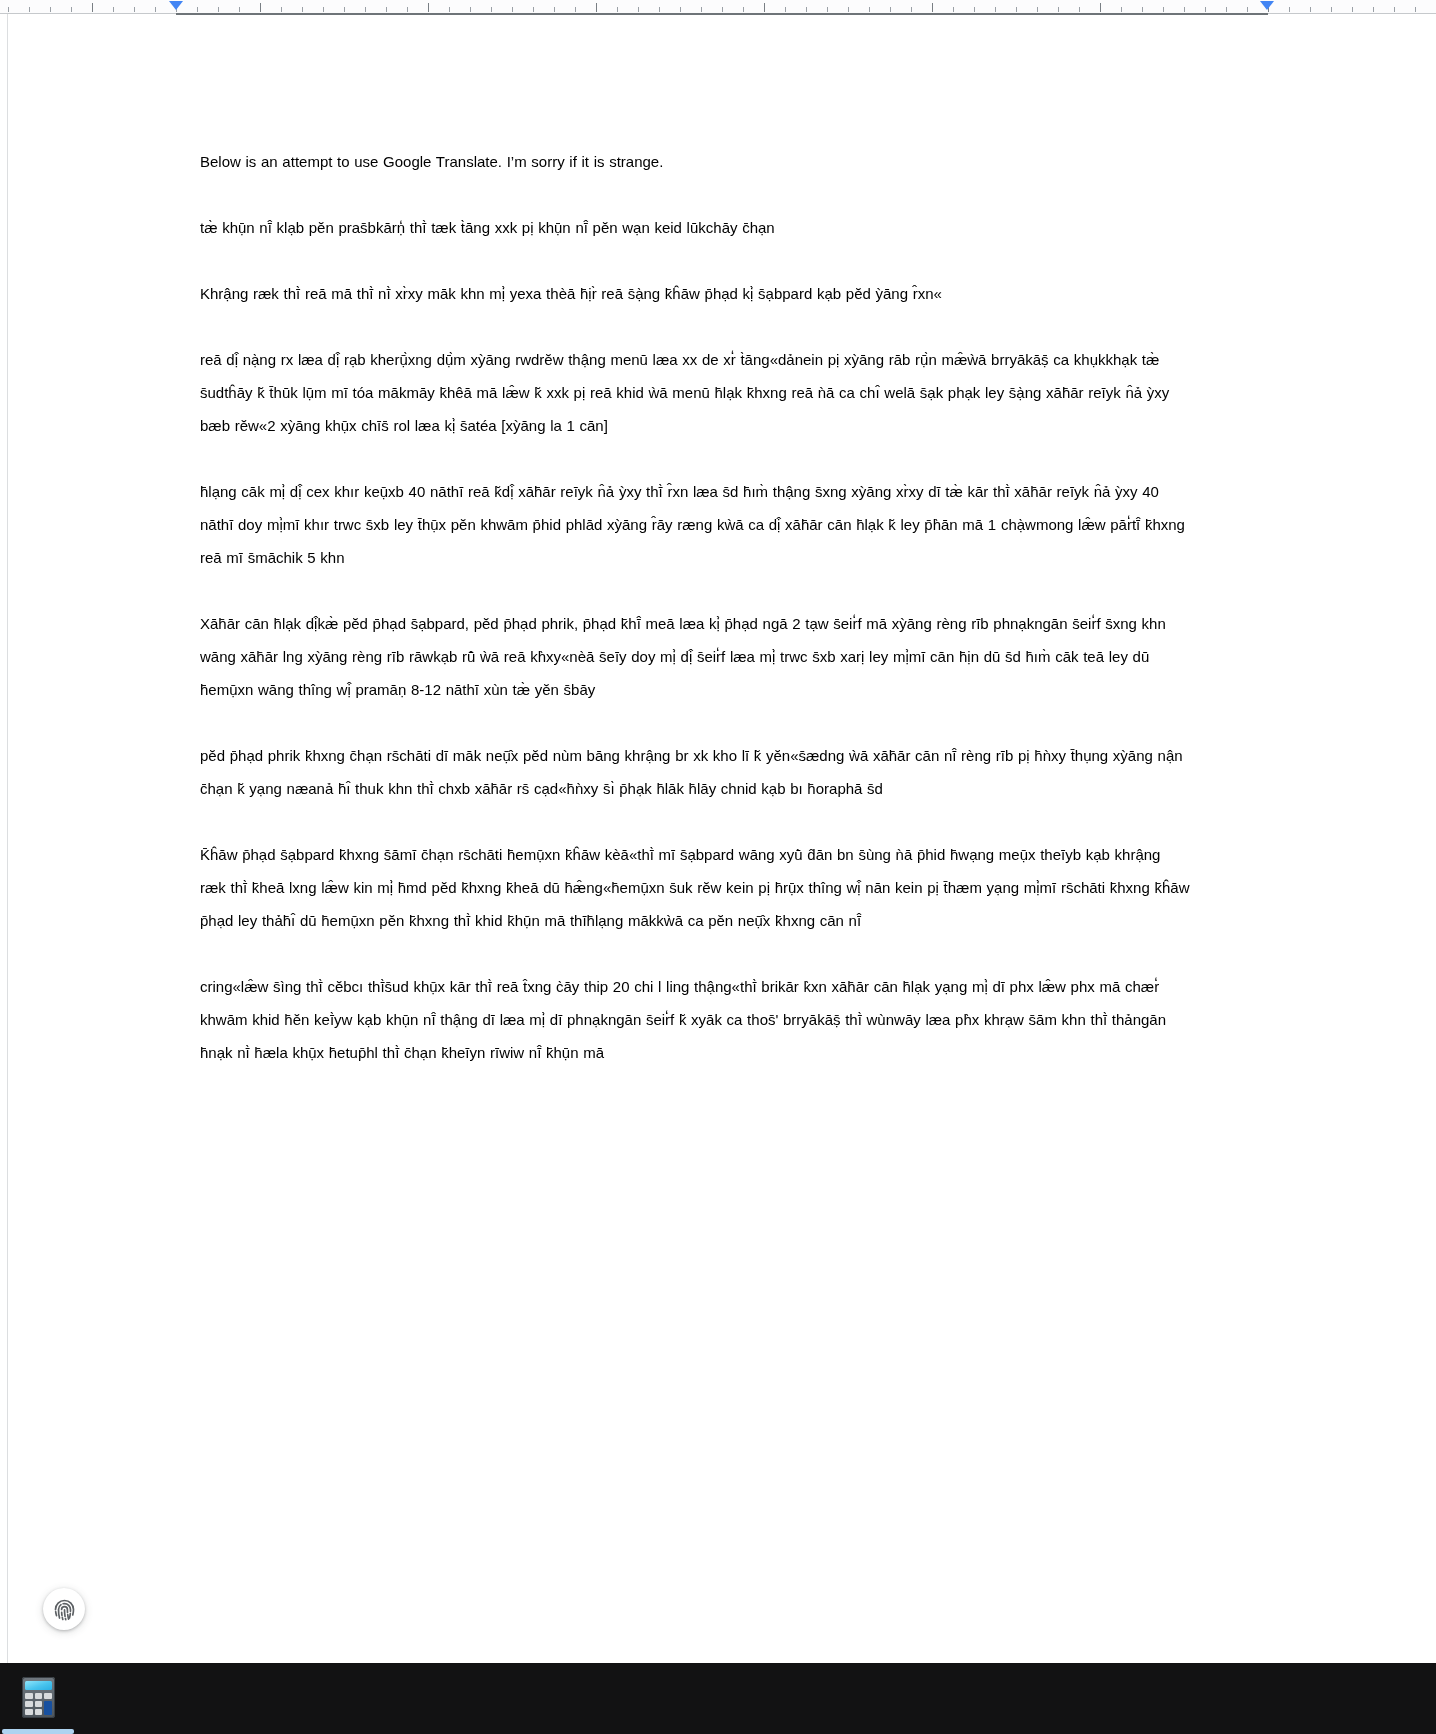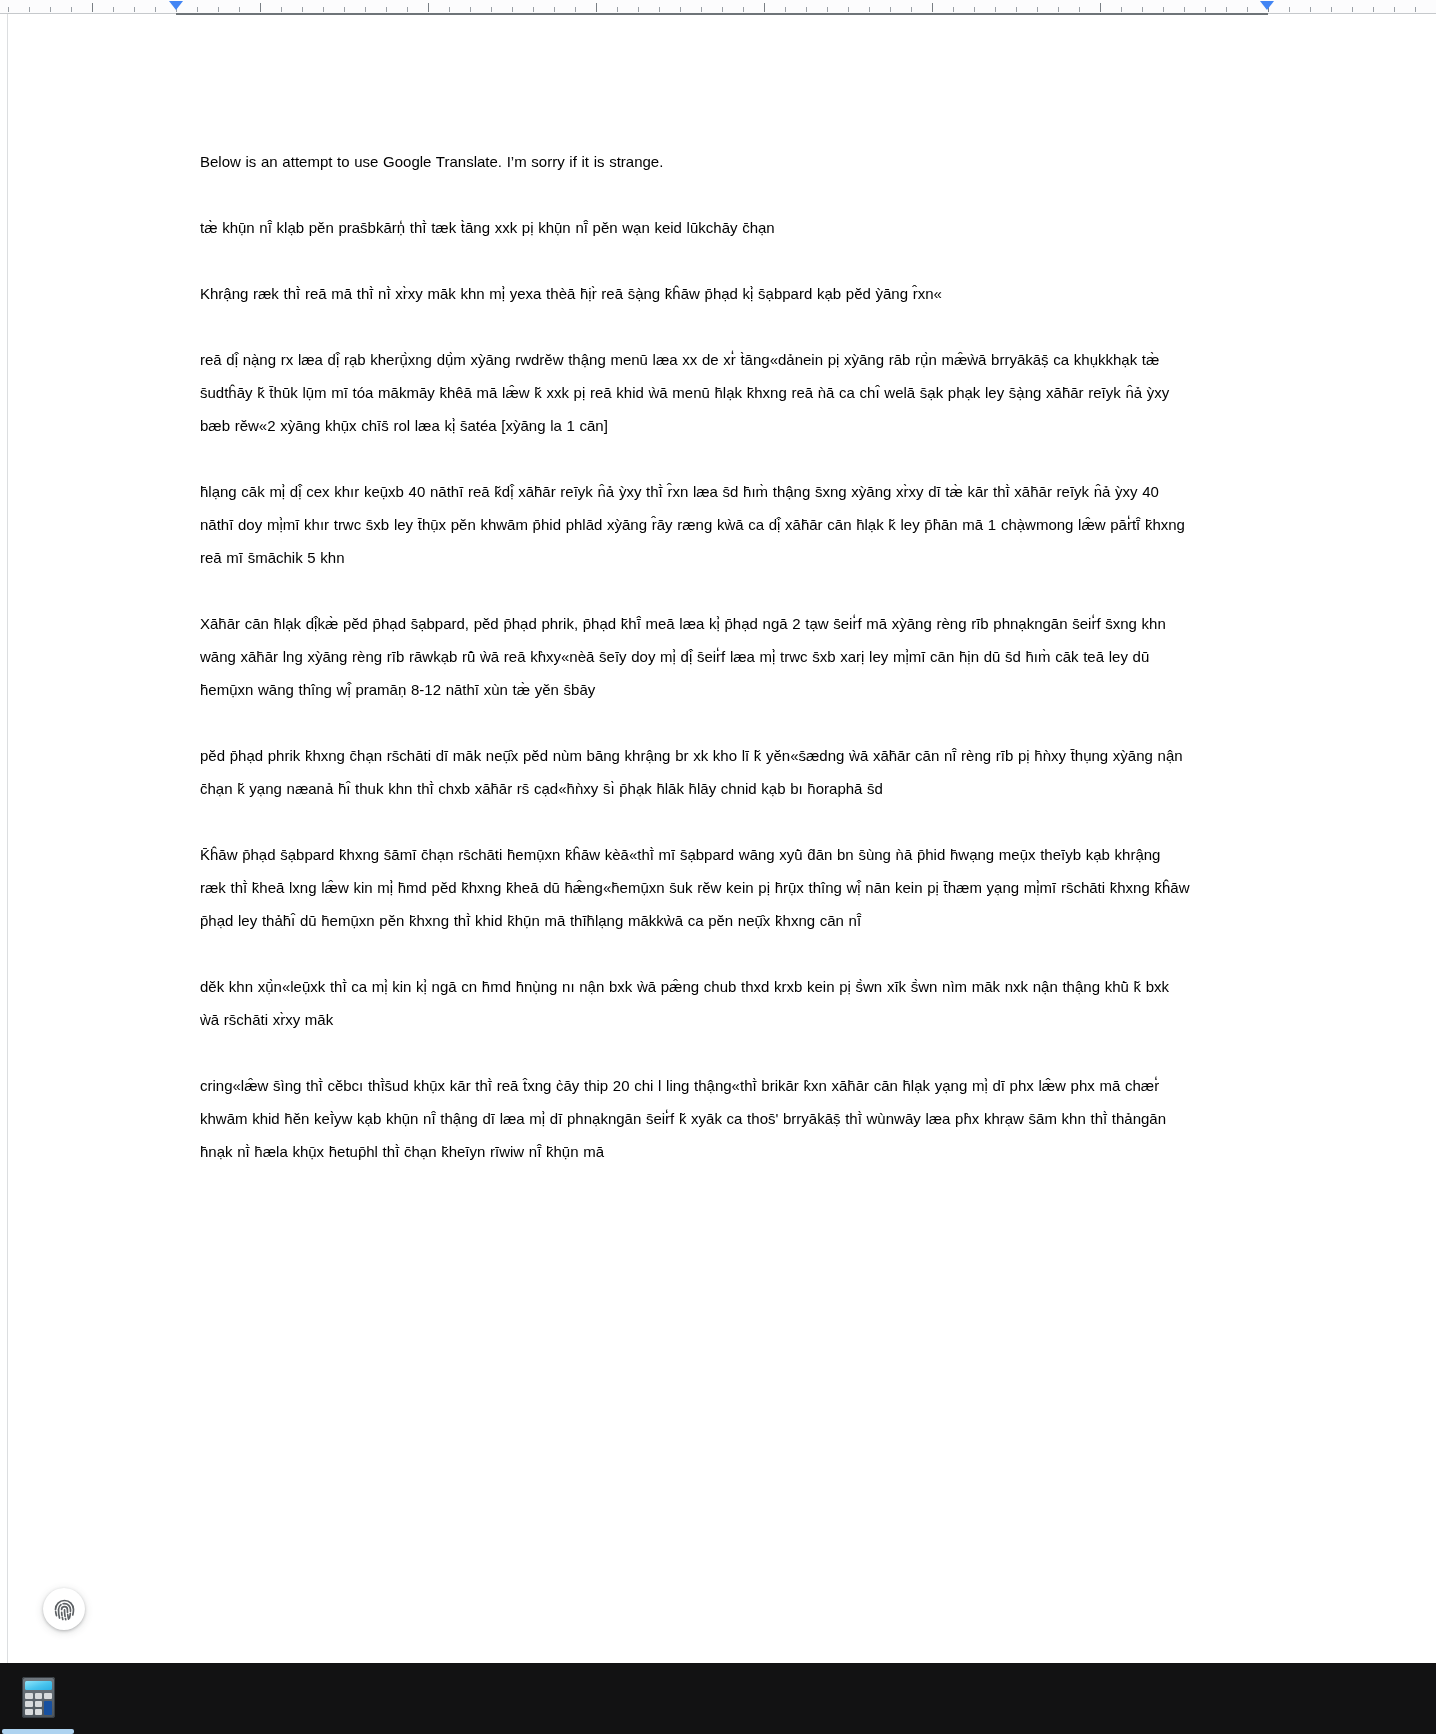--- a/index.html
+++ b/index.html
@@ -95,21 +95,20 @@
 
 <div class="doc-text">
   <p>Below is an attempt to use Google Translate. I’m sorry if it is strange.</p>
   <p>tæ̀ khụ̄n nī̂ klạb pĕn pras̄bkārṇ̒ thī̀ tæk t̀āng xxk pị khụ̄n nī̂ pĕn wạn keid lūkchāy c̄hạn</p>
   <p>Khrậng ræk thī̀ reā mā thī̀ nī̀ xr̀xy māk khn mị̀ yexa thèā h̄ịr̀ reā s̄ạ̀ng k̄ĥāw p̄hạd kị̀ s̄ạbpard kạb pĕd ỳāng r̂xn«</p>
   <p>reā dị̂ nạ̀ng rx læa dị̂ rạb kherụ̄̀xng dụ̄̀m xỳāng rwdrĕw thậng menū læa xx de xr̒ t̀āng«dảnein pị xỳāng rāb rụ̄̀n mæ̂ẁā brryākāṣ̄ ca khụkkhạk tæ̀ s̄udtĥāy k̆ t̄hūk lụ̄m mī tóa mākmāy k̄hêā mā læ̂w k̆ xxk pị reā khid ẁā menū h̄lạk k̄hxng reā ǹā ca chı̂ welā s̄ạk phạk ley s̄ạ̀ng xāh̄ār reīyk n̂ả ỳxy bæb rĕw«2 xỳāng khụ̄x chīs̄ rol læa kị̀ s̄atéa [xỳāng la 1 cān]</p>
   <p>h̄lạng cāk mị̀ dị̂ cex khır keụ̄xb 40 nāthī reā k̆dị̂ xāh̄ār reīyk n̂ả ỳxy thī̀ r̂xn læa s̄d h̄ım̀ thậng s̄xng xỳāng xr̀xy dī tæ̀ kār thī̀ xāh̄ār reīyk n̂ả ỳxy 40 nāthī doy mị̀mī khır trwc s̄xb ley t̄hụ̄x pĕn khwām p̄hid phlād xỳāng r̂āy ræng kẁā ca dị̂ xāh̄ār cān h̄lạk k̆ ley p̄h̀ān mā 1 chạ̀wmong læ̂w pār̒tī̂ k̄hxng reā mī s̄māchik 5 khn</p>
   <p>Xāh̄ār cān h̄lạk dị̂kæ̀ pĕd p̄hạd s̄ạbpard, pĕd p̄hạd phrik, p̄hạd k̄hī̂ meā læa kị̀ p̄hạd ngā 2 tạw s̄eir̒f mā xỳāng rèng rīb phnạkngān s̄eir̒f s̄xng khn wāng xāh̄ār lng xỳāng rèng rīb rāwkạb rū̂ ẁā reā kh̀xy«nèā s̄eīy doy mị̀ dị̂ s̄eir̒f læa mị̀ trwc s̄xb xarị ley mị̀mī cān h̄ịn dū s̄d h̄ım̀ cāk teā ley dū h̄emụ̄xn wāng thîng wị̂ pramāṇ 8-12 nāthī xùn tæ̀ yĕn s̄bāy</p>
   <p>pĕd p̄hạd phrik k̄hxng c̄hạn rs̄chāti dī māk neụ̄̂x pĕd nùm bāng khrậng br xk kho lī k̆ yĕn«s̄ædng ẁā xāh̄ār cān nī̂ rèng rīb pị h̄ǹxy t̄hụng xỳāng nận c̄hạn k̆ yạng næanả h̄ı̂ thuk khn thī̀ chxb xāh̄ār rs̄ cạd«h̄ǹxy s̄ı̀ p̄hạk h̄lāk h̄lāy chnid kạb bı h̄oraphā s̄d</p>
   <p>K̄ĥāw p̄hạd s̄ạbpard k̄hxng s̄āmī c̄hạn rs̄chāti h̄emụ̄xn k̄ĥāw kèā«thī̀ mī s̄ạbpard wāng xyū̀ d̂ān bn s̄ùng ǹā p̄hid h̄wạng meụ̄x theīyb kạb khrậng ræk thī̀ k̄heā lxng læ̂w kin mị̀ h̄md pĕd k̄hxng k̄heā dū h̄æ̂ng«h̄emụ̄xn s̄uk rĕw kein pị h̄rụ̄x thîng wị̂ nān kein pị t̄hæm yạng mị̀mī rs̄chāti k̄hxng k̄ĥāw p̄hạd ley thảh̄ı̂ dū h̄emụ̄xn pĕn k̄hxng thī̀ khid k̄hụ̄n mā thīh̄lạng mākkẁā ca pĕn neụ̄̂x k̄hxng cān nī̂</p>
-  <p>dĕk khn xụ̄̀n«leụ̄xk thī̀ ca mị̀ kin kị̀ ngā cn h̄md h̄nụ̀ng nı nận bxk ẁā pæ̂ng chub thxd krxb kein pị s̄̀wn xīk s̄̀wn nìm māk nxk nận thậng khū̀ k̆ bxk ẁā rs̄chāti xr̀xy māk</p>
   <p>cring«læ̂w s̄ìng thī̀ cĕbcı thī̀s̄ud khụ̄x kār thī̀ reā t̂xng c̀āy thip 20 chi l ling thậng«thī̀ brikār k̀xn xāh̄ār cān h̄lạk yạng mị̀ dī phx læ̂w phx mā chær̒ khwām khid h̄ĕn keī̀yw kạb khụ̄n nī̂ thậng dī læa mị̀ dī phnạkngān s̄eir̒f k̆ xyāk ca thos̄' brryākāṣ̄ thī̀ wùnwāy læa ph̀x khrạw s̄ām khn thī̀ thảngān h̄nạk nī̀ h̄æla khụ̄x h̄etup̄hl thī̀ c̄hạn k̄heīyn rīwiw nī̂ k̄hụ̄n mā</p>
 </div>
 
 <div class="fp-btn">
   <svg viewBox="0 0 24 24" width="27" height="27" fill="none" stroke="#5c6064" stroke-width="1.5" stroke-linecap="round">
     <path d="M4.9 17.4C4.3 15.5 4 13.7 4 12a8 8 0 0 1 16 0c0 1.8-.3 3.6-.8 5.4" stroke-dasharray="3.4 2 30"></path>
     <path d="M7.6 19.6C6.9 17.1 6.6 14.6 6.7 12a5.3 5.3 0 0 1 10.6 0c.1 2.6-.2 5.1-.9 7.6" stroke-dasharray="12.5 2 11 2 30"></path>
     <path d="M9.4 12a2.6 2.6 0 0 1 5.2 0c0 2.9.3 5.8 1 8.5" stroke-dasharray="10.5 2 30"></path>
     <path d="M9.5 14.6c.1 2.1.4 4.2 1 6.2" stroke-dasharray="2.6 1.8 30"></path>
     <path d="M12 12.2c0 3 .4 6 1.1 8.8" stroke-dasharray="5.8 2 30"></path>

